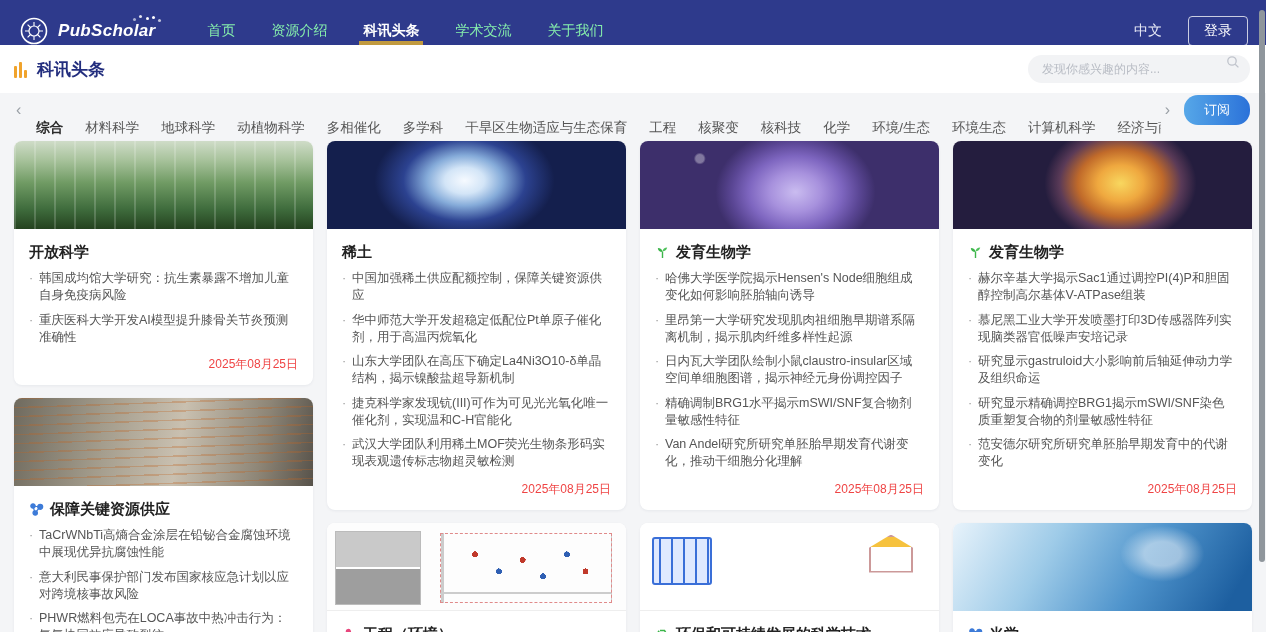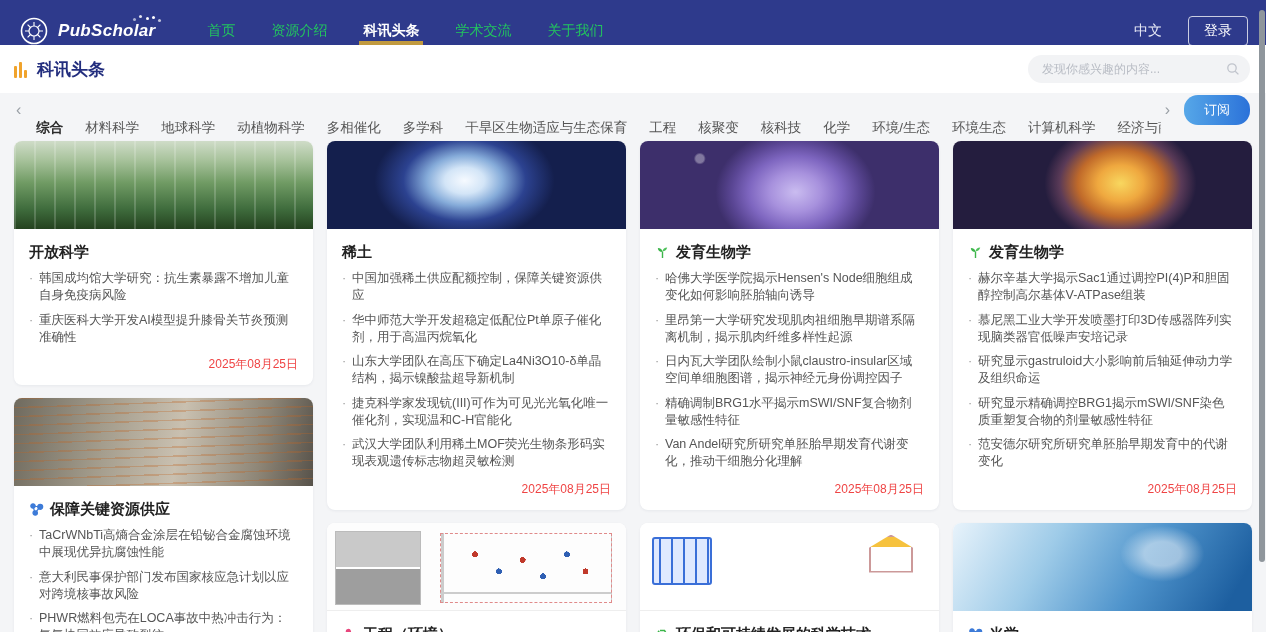--- a/index.html
+++ b/index.html
@@ -7,37 +7,37 @@
   body { font-family:"Liberation Sans","DejaVu Sans",sans-serif; background:#f4f5f7; position:relative; }
 
   
   .navbar { height:45px; background:#2e3a8c; display:flex; align-items:center; justify-content:space-between; padding:16px 18px 0 20px; position:relative; }
   .nav-left { display:flex; align-items:center; height:100%; }
   .cas-logo { width:28px; height:28px; margin-right:10px; flex:0 0 auto; }
   .brand { color:#fff; font-size:17px; font-weight:bold; font-style:italic; letter-spacing:.3px; margin-right:34px; position:relative; }
   .brand::after { content:''; position:absolute; top:-4px; right:6px; width:3px; height:3px; border-radius:50%; background:#fff;
       box-shadow:6px -1px 0 #fff, -7px -2px 0 rgba(255,255,255,.85), 12px 2px 0 rgba(255,255,255,.7), -13px 1px 0 rgba(255,255,255,.6); }
   .nav-items { display:flex; align-items:center; height:100%; }
-  .nav-item { color:#22c55e; font-size:14px; margin:0 18px; height:100%; display:flex; align-items:center; position:relative; cursor:pointer; text-decoration:none; }
+  .nav-item { color:#86efac; font-size:14px; margin:0 18px; height:100%; display:flex; align-items:center; position:relative; cursor:pointer; text-decoration:none; }
   .nav-item.active { color:#fff; font-weight:bold; }
   .nav-item.active::after { content:''; position:absolute; left:-4px; right:-4px; bottom:0; height:4px; background:#c19a3f; }
   .nav-right { display:flex; align-items:center; }
   .lang { color:#e8eaf6; font-size:14px; margin-right:26px; cursor:pointer;font-family:Liberation Serif, serif; }
   .login-btn { background:transparent; border:1px solid rgba(255,255,255,.75); border-radius:4px; color:#fff; font-size:14px; padding:5px 15px; cursor:pointer; font-family:inherit; }
 
   
   .page-header { height:48px; background:#fff; display:flex; align-items:center; justify-content:space-between; padding:0 16px 0 14px; }
   .title-wrap { display:flex; align-items:flex-end; }
   .bars-icon { display:flex; align-items:flex-end; margin-right:8px; margin-bottom:3px; }
   .bars-icon i { display:block; width:3px; background:#f0a32c; border-radius:1px; margin-right:2px; }
   .bars-icon i:nth-child(1){ height:12px; }
   .bars-icon i:nth-child(2){ height:16px; }
   .bars-icon i:nth-child(3){ height:8px; }
   .page-title { font-size:17px; font-weight:bold; color:#232e7e; }
-  .search { width:222px; height:28px; background:#f2f3f5; border-radius:14px; display:flex; align-items:center; padding:0 10px 0 14px; }
+  .search { width:222px; height:28px; background:#f2f3f5; border-radius:14px; display:flex; padding:0 10px 0 14px; }
   .search input { flex:1; border:none; outline:none; background:transparent; font-size:12px; color:#666; font-family:inherit; }
   .search input::placeholder { color:#b8bcc4; }
   .search svg { flex:0 0 auto; }
 
   
   .tabs-row { height:34px; display:flex; align-items:center; padding:0 16px 0 12px; }
   .chev { color:#9aa0a6; font-size:16px; cursor:pointer; padding:0 4px; user-select:none; }
   .tabs { display:flex; align-items:center; flex:1; overflow:hidden;margin-top:36px; }
   .tab { font-size:13.5px; color:#555; margin:0 11px; white-space:nowrap; cursor:pointer; }
   .tab.active { color:#2b2b2b; font-weight:bold; }

